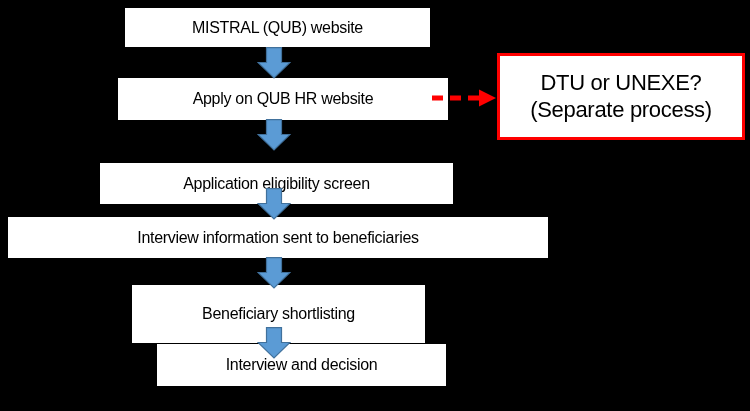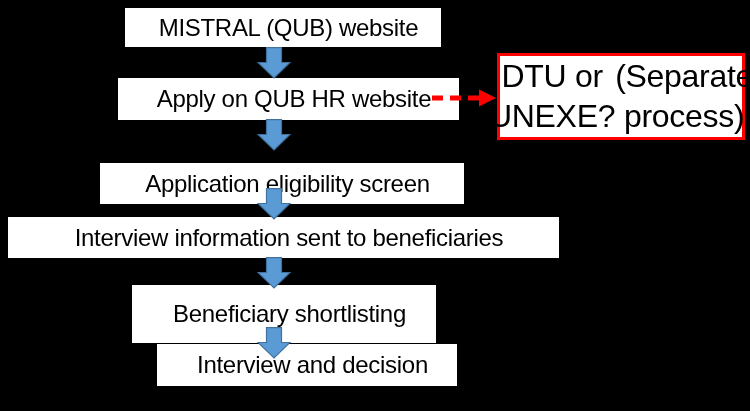--- a/index.html
+++ b/index.html
@@ -11,40 +11,39 @@
     overflow: hidden;
     font-family: "Liberation Sans", sans-serif;
   }
   .flow-box {
     position: absolute;
     background: var(--box-fill, #fff);
     color: var(--text-color, #000);
     display: flex;
     align-items: center;
     justify-content: center;
-    font-size: 24px;
+    font-size: 16px;
     letter-spacing: -0.3px;
     white-space: nowrap;
     z-index: 1;
-    padding-left: 11px;
   }
   .side-box {
     position: absolute;
     left: 497px;
     top: 53px;
     width: 242px;
     height: 81px;
     background: var(--box-fill, #fff);
     border: 3px solid var(--side-accent, #f00);
     color: var(--text-color, #000);
     display: flex;
-    flex-direction: row;
+    flex-direction: column;
     align-items: center;
     justify-content: center;
-    font-size: 32px;
+    font-size: 22px;
     letter-spacing: -0.3px;
     line-height: 1.22;
     text-align: center;
     z-index: 1;
   }
   .down-arrow {
     position: absolute;
     width: 34px;
     height: 32px;
     left: 257px;

